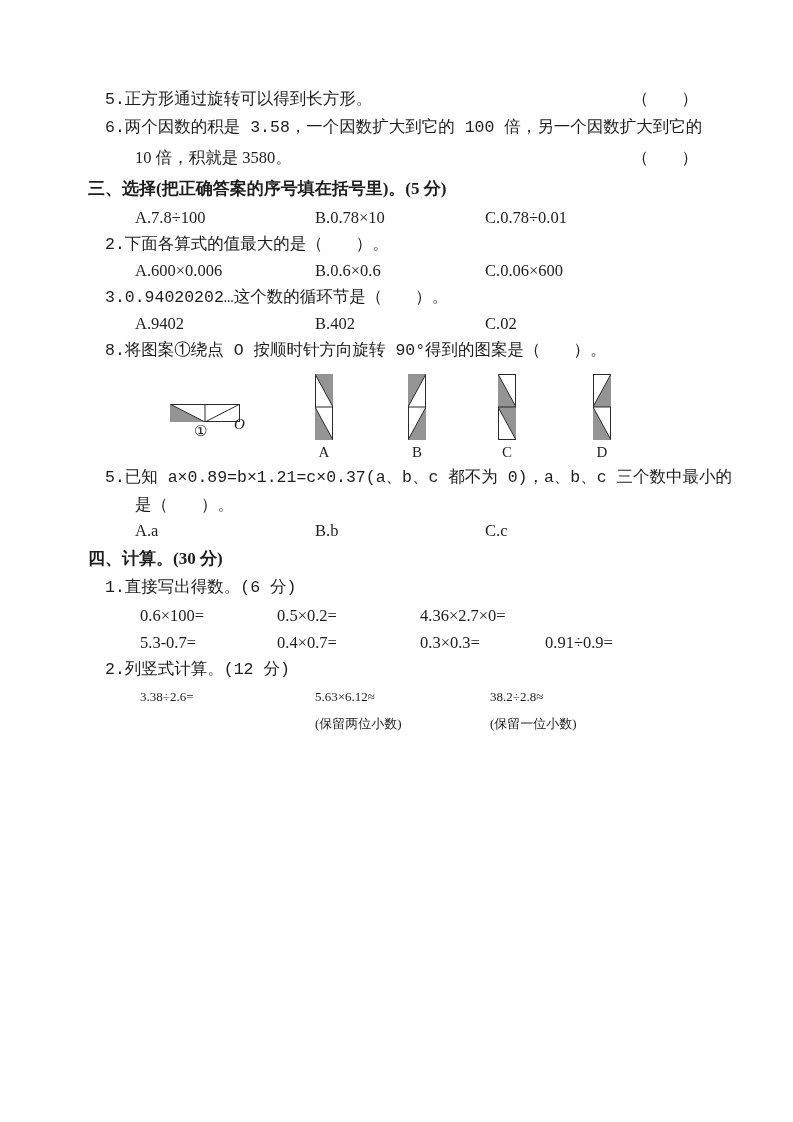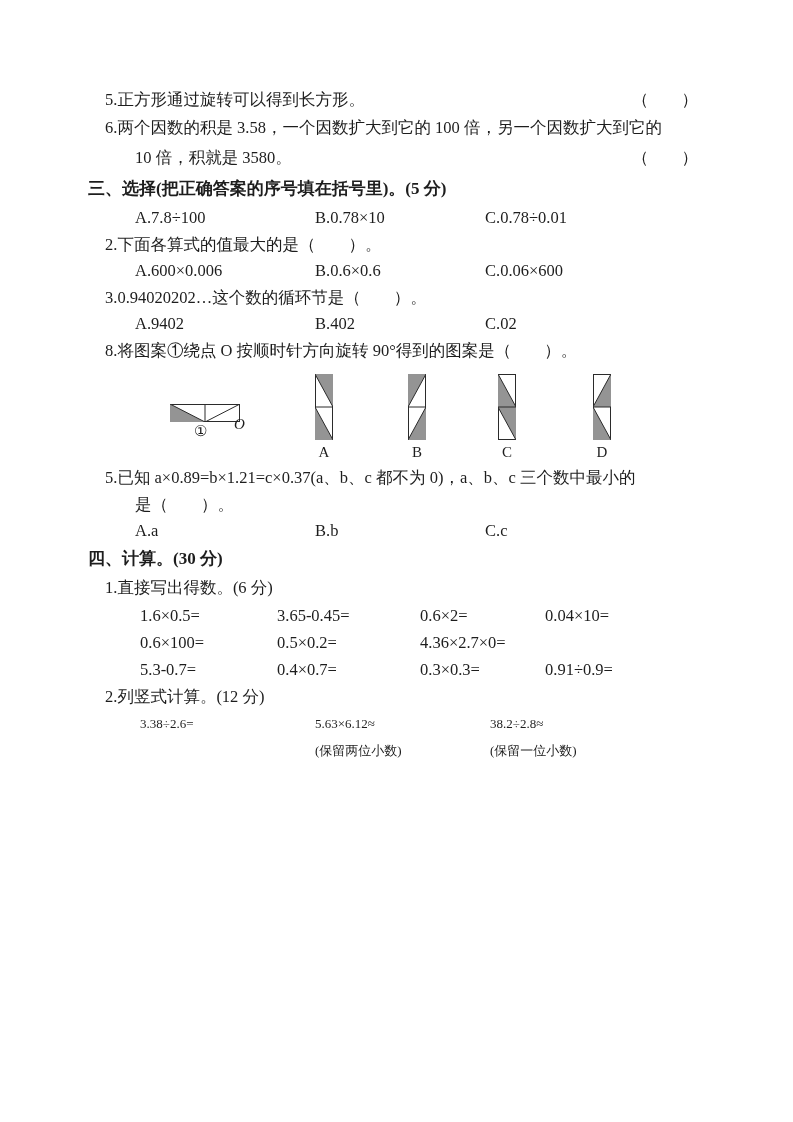--- a/index.html
+++ b/index.html
@@ -12,21 +12,21 @@
     overflow:hidden;
   }
   .content {
     position:absolute;
     left:88px; top:86px;
     width:610px;
   }
   .line { line-height:27px; height:27px; white-space:nowrap; font-size:16.5px; }
   .line-30 { line-height:30px; height:30px; }
   .line-28 { line-height:28px; height:28px; }
-  .stem { padding-left:17px; }
+  .stem { padding-left:17px;font-family:Liberation Mono, monospace; }
   .indent2 { padding-left:47px; }
   .judge-row { display:flex; justify-content:space-between; }
   .section-title {
     font-weight:bold; font-size:17px;
     line-height:32px; height:32px; white-space:nowrap;
   }
   .opts-row {
     display:grid; grid-template-columns:180px 170px auto;
     padding-left:47px; line-height:26px; height:26px;
     font-size:16.5px; white-space:nowrap;
@@ -163,26 +163,20 @@
     <div class="opts-row">
       <span>A.a</span>
       <span>B.b</span>
       <span>C.c</span>
     </div>
 
     <div class="section-title" style="height:30px; line-height:30px;">四、计算。(30 分)</div>
     <div class="line line-28 stem">1.直接写出得数。(6 分)</div>
 
     <div class="calc-grid">
-      <span>1.6×0.5=</span>
-      <span>3.65-0.45=</span>
-      <span>0.6×2=</span>
-      <span>0.04×10=</span>
-    </div>
-    <div class="calc-grid">
       <span>0.6×100=</span>
       <span>0.5×0.2=</span>
       <span>4.36×2.7×0=</span>
     </div>
     <div class="calc-grid">
       <span>5.3-0.7=</span>
       <span>0.4×0.7=</span>
       <span>0.3×0.3=</span>
       <span>0.91÷0.9=</span>
     </div>

